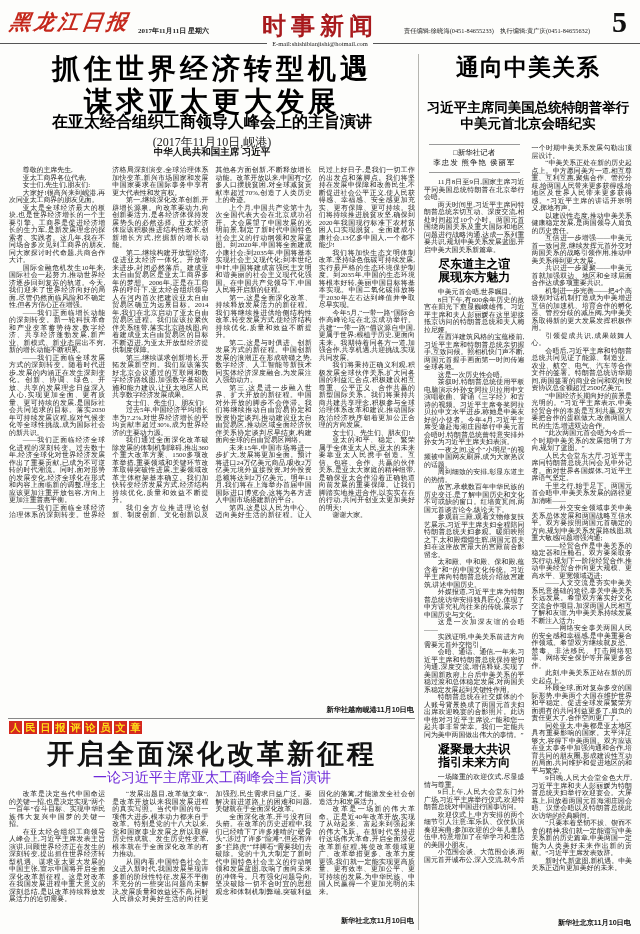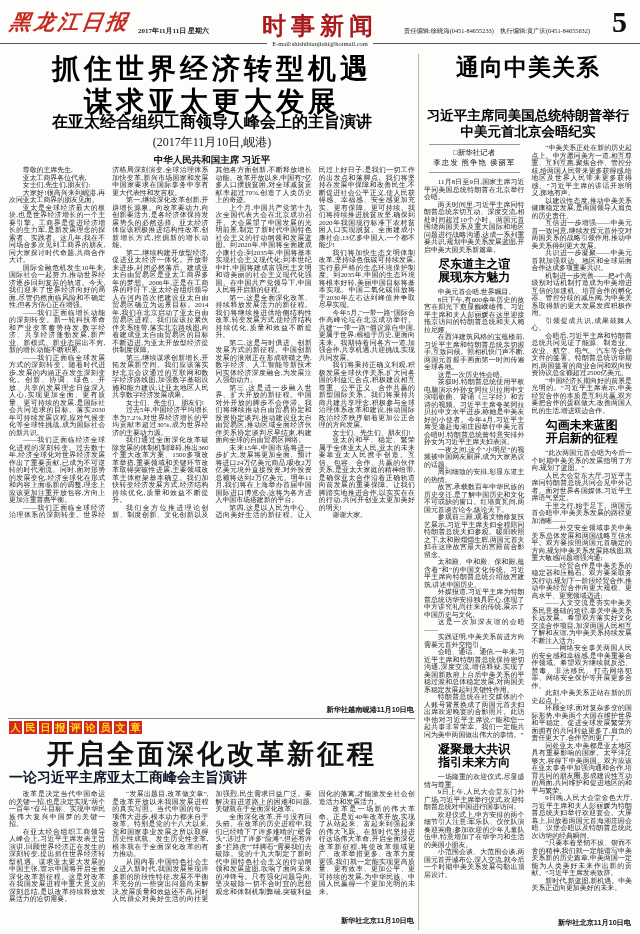--- a/index.html
+++ b/index.html
@@ -25,52 +25,52 @@
   .hrule { position:absolute; left:8px; top:718px; width:407px; height:1px; background:#888; }
 
   
   .m-h1 { position:absolute; left:9px; width:406px; text-align:center;
           font-family:"Liberation Sans",sans-serif; font-weight:900; font-size:28px; line-height:30px;
           letter-spacing:4px; color:#000; white-space:nowrap; }
   .m-h1.l1 { top:54px; } .m-h1.l2 { top:87px; }
   .m-sub { position:absolute; left:9px; top:112px; width:406px; text-align:center;
            font-family:"Liberation Sans",sans-serif; font-weight:700; font-size:16px; color:#000; white-space:nowrap; }
   .m-date { position:absolute; left:9px; top:134px; width:406px; text-align:center; font-size:12px; color:#222; }
-  .m-author { position:absolute; left:9px; top:146px; width:406px; text-align:center; font-size:9.5px; font-weight:700; color:#111;margin-top:8px; }
+  .m-author { position:absolute; left:9px; top:146px; width:406px; text-align:center; font-size:9.5px; font-weight:700; color:#111; }
 
   .t-body { text-align:justify; font-size:6.9px; line-height:7.5px; color:#1d1d1d; }
   .t-body p { margin:0; text-indent:2em; }
   .main-body { position:absolute; left:9px; top:166px; width:406px; height:548px;
                column-count:4; column-gap:7px; overflow:hidden; }
 
   
   .r-h1 { position:absolute; left:424px; width:208px; text-align:center;
           font-family:"Liberation Sans",sans-serif; font-weight:900; font-size:23px; line-height:25px;
           letter-spacing:1px; color:#000; white-space:nowrap; }
   .r-h1.l1 { top:55px; } .r-h1.l2 { top:81px; }
-  .r-sub { position:absolute; left:424px; top:108px; width:208px; text-align:center;
+  .r-sub { position:absolute; left:424px; top:100px; width:208px; text-align:center;
            font-family:"Liberation Sans",sans-serif; font-weight:700; font-size:13.5px; line-height:16px; color:#000; }
   .right-body { position:absolute; left:424px; top:144px; width:208px; height:786px;
                 column-count:2; column-gap:7px; overflow:hidden; }
   .byline { margin:0 5px 5px; padding:3px 0 4px; border-top:1px solid #999; border-bottom:1px solid #999;
             text-align:center; text-indent:0; font-size:7.5px; line-height:10px; color:#111; }
   .byline .nm { letter-spacing:1px; }
   .sec-h { font-family:"Liberation Sans",sans-serif; font-weight:700; font-size:12px; line-height:13px;
            text-align:center; text-indent:0; white-space:pre-line; margin:5px 0 4px; color:#000;
            break-inside:avoid; }
 
   
   .comm-label { position:absolute; left:9px; top:721px; display:flex; gap:2px; }
   .lbl-char { width:13px; height:13px; background:#d5281e; color:#ffe11a; font-size:10px; font-weight:700;
               display:flex; align-items:center; justify-content:center;
               font-family:"Liberation Sans",sans-serif; }
   .c-h1 { position:absolute; left:9px; top:736px; width:406px; text-align:center;
           font-family:"Liberation Sans",sans-serif; font-weight:900; font-size:27px; letter-spacing:3px; color:#111; white-space:nowrap; }
-  .c-sub { position:absolute; left:9px; top:769px; width:406px; 
-           font-family:"Liberation Sans",sans-serif; font-weight:700; font-size:14px; color:#0f172a; white-space:nowrap; }
+  .c-sub { position:absolute; left:9px; top:769px; width:406px; text-align:center;
+           font-family:"Liberation Sans",sans-serif; font-weight:400; font-size:14px; color:#6d28d9; white-space:nowrap; }
   .comm-body { position:absolute; left:9px; top:790px; width:406px; height:134px;
                column-count:4; column-gap:7px; overflow:hidden; }
 
   .credit { position:absolute; font-family:"Liberation Sans",sans-serif; font-weight:700;
             font-size:7.2px; color:#111; background:#fdfdfb; padding-left:4px; }
   .credit.main-c { right:226px; top:705px; }
   .credit.right-c { right:9px; top:918px; }
   .credit.comm-c { right:226px; top:916px; }
 </style>
 </head>
@@ -164,22 +164,20 @@
         <p>欢迎仪式上,中方安排的两个细节引人注意:军乐队、仪仗队演奏迎宾曲;参加欢迎的少年儿童队伍中,特意增加了在华学习和生活的美国小朋友。</p>
         <p>小范围会谈、大范围会谈,两国元首开诚布公,深入交流,就今后一个时期中美关系发展勾勒出顶层设计。</p>
         <p>“中美关系正处在新的历史起点上。中方愿同美方一道,相互尊重、互利互惠,聚焦合作、管控分歧,给两国人民带来更多获得感,给地区及世界人民带来更多获得感。”习近平主席的讲话开宗明义,掷地有声。</p>
         <p>以建设性态度,推动中美关系健康稳定发展,是两国领导人肩负的历史责任。</p>
         <p>互信进一步增强——中美元首一致同意,继续发挥元首外交对两国关系的战略引领作用,推动中美关系得到更大发展。</p>
         <p>共识进一步凝聚——中美元首就加强双边、地区和全球层面合作达成多项重要共识。</p>
         <p>机制进一步完善——把4个高级别对话机制打造成为中美增进互信的加速机、培育合作的孵化器、管控分歧的减压阀,为中美关系取得新的更大发展发挥积极作用。</p>
         <p>引领促成共识,成果鼓舞人心。</p>
         <p>会晤后,习近平主席和特朗普总统共同见证了能源、制造业、农业、航空、电气、汽车等合作文件的签署。特朗普总统访华期间,两国签署的商业合同和双向投资协议总金额超过2500亿美元。</p>
         <p>“中国经济长期向好的前景是光明的。”习近平主席表示,中美经贸合作的本质是互利共赢,双方要把合作的蛋糕做大,改善两国人民的生活,增进双边合作。</p>
-        <div class="sec-h">勾画未来蓝图
-开启新的征程</div>
         <p>“此次两国元首会晤为今后一个时期中美关系的发展指明了方向,规划了蓝图。”</p>
         <p>人民大会堂东大厅,习近平主席同特朗普总统共同会见中外记者。面对世界各国媒体,习近平主席语气坚定。</p>
         <p>千里之行,始于足下。两国元首会晤中,中美关系发展的路径更加清晰——</p>
         <p>——外交安全领域事关中美关系总体发展和两国战略互信水平。双方要按照两国元首确定的方向,规划中美关系发展路线图,就重大敏感问题增强沟通;</p>
         <p>——经贸合作是中美关系的稳定器和压舱石。双方要采取务实行动,规划下一阶段经贸合作,推动中美经贸合作向更大规模、更高水平、更宽领域迈进;</p>
         <p>——人文交流是夯实中美关系民意基础的途径,事关中美关系长远发展。希望双方落实好文化交流合作项目,加深两国人民相互了解和友谊,为中美关系持续发展不断注入活力;</p>
         <p>——网络安全事关两国人民的安全感和幸福感,是中美重要合作领域。希望双方继续就反恐、禁毒、非法移民、打击网络犯罪、网络安全保护等开展更多合作。</p>
         <p>此刻,中美关系正站在新的历史起点上。</p>
         <p>环顾全球,面对复杂多变的国际形势,中美两个大国在维护世界和平稳定、促进全球发展繁荣方面拥有的共同利益更多了,肩负的责任更大了,合作空间更广了。</p>
         <p>同处亚太,中美都是亚太地区具有重要影响的国家。太平洋足够大,容得下中美两国。双方应该在亚太事务中加强沟通和合作,培育共同的朋友圈,形成建设性互动的局面,共同维护和促进地区的和平与繁荣。</p>

